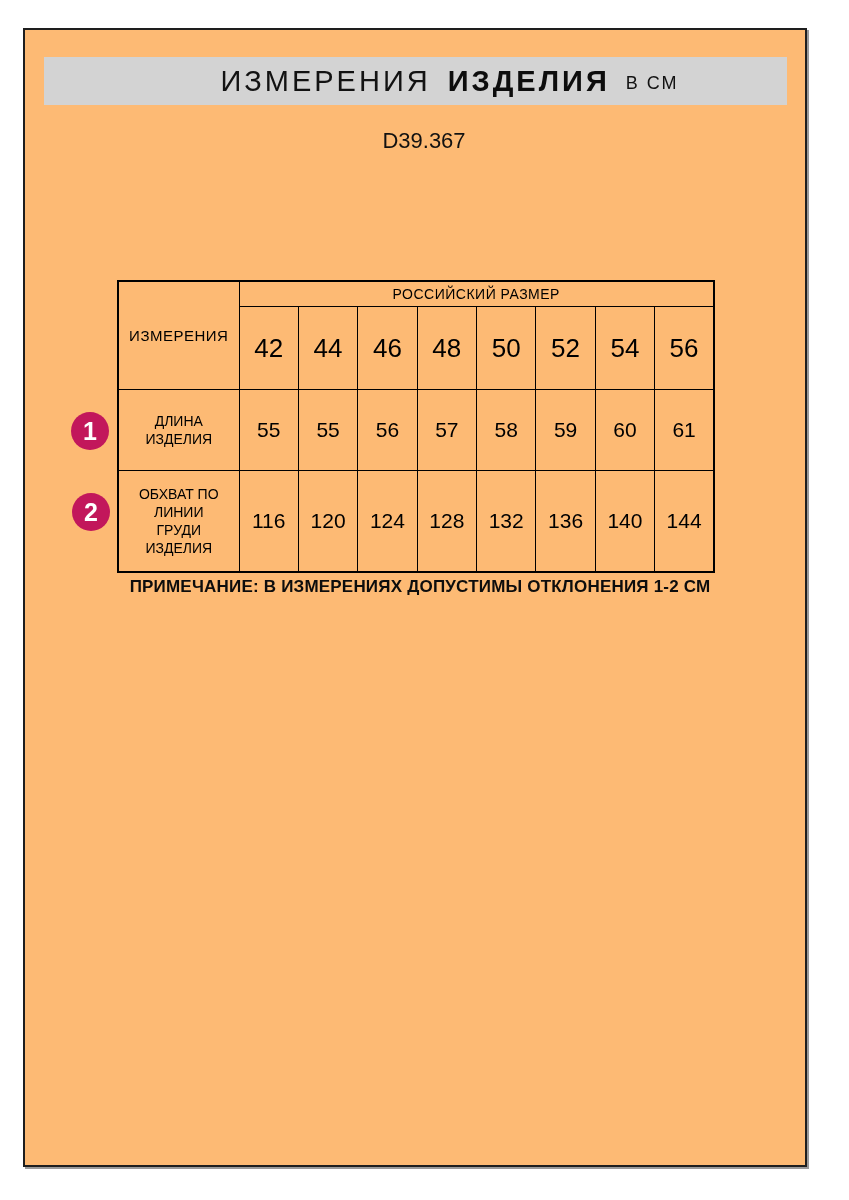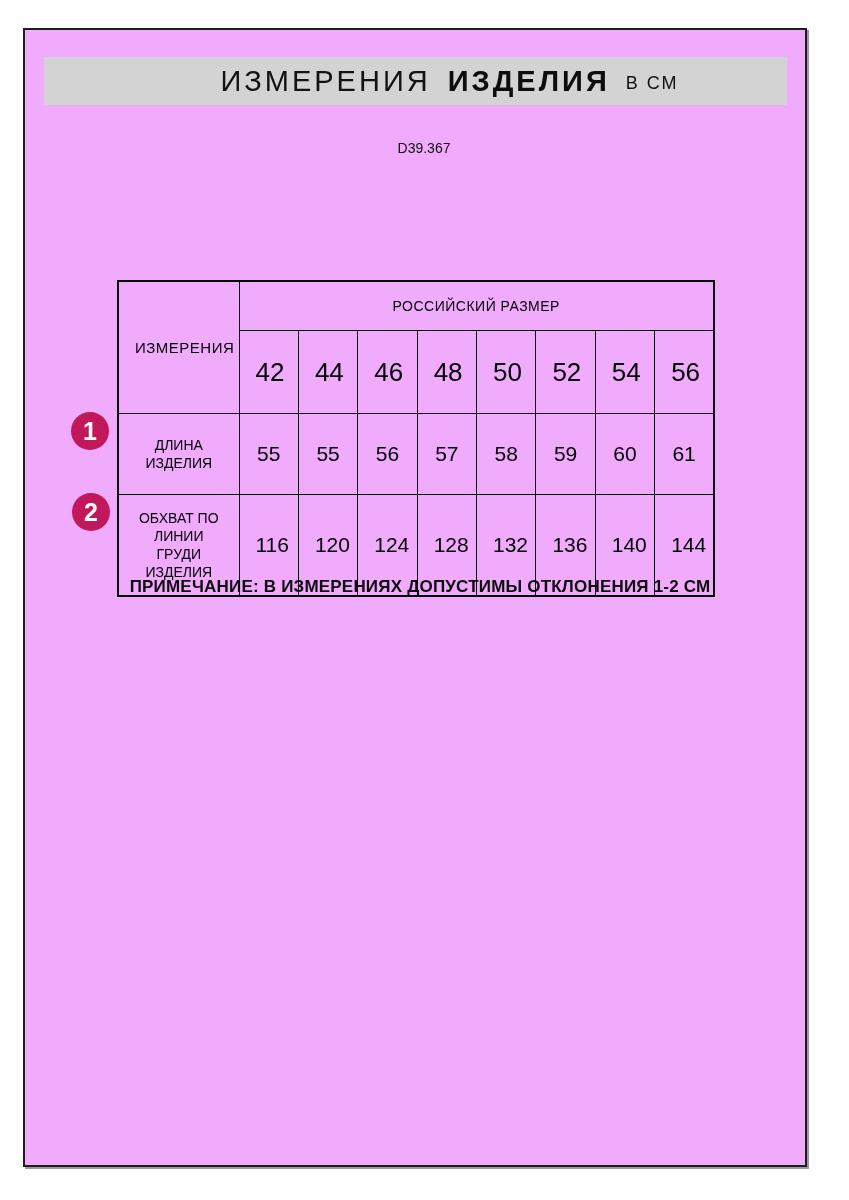--- a/index.html
+++ b/index.html
@@ -10,21 +10,21 @@
     color: #000;
     position: relative;
     overflow: hidden;
   }
   .frame {
     position: absolute;
     left: 23px; top: 28px;
     width: 784px; height: 1139px;
     border: 2px solid #1e1e1e;
     box-shadow: 2px 2px 0 0 #9a9a9a;
-    background: #f0abfc;
+    background: #fdba74;
   }
   .banner {
     position: absolute;
     left: 19px; top: 27px;
     width: 743px; height: 48px;
     background: #d3d3d3;
     display: flex;
     align-items: center;
     justify-content: center;
     padding-left: 68px;
@@ -44,24 +44,24 @@
   }
   .banner .t-units {
     font-size: 18px;
     letter-spacing: 2px;
     margin-left: 16px;
     color: #121212;
     padding-top: 4px;
   }
   .model {
     position: absolute;
-    top: 110px; left: 0; right: 0;
+    top: 98px; left: 0; right: 0;
     text-align: center;
     padding-left: 18px;
-    font-size: 14px;
+    font-size: 22px;
     color: #111;
   }
   .description {
     position: absolute;
     top: 122px; left: 0; right: 0;
     text-align: center;
     padding-left: 18px;
     font-size: 19px;
     line-height: 22px;
     color: #111;
@@ -72,21 +72,21 @@
     width: 598px;
     border-collapse: collapse;
     table-layout: fixed;
     border: 2px solid #000;
   }
   table.size-table col.c-label { width: 121px; }
   table.size-table td {
     border: 1px solid #000;
     text-align: center;
     vertical-align: middle;
-    padding: 16px;
+    padding: 4px;
   }
   td.corner {
     font-size: 15px;
     letter-spacing: 0.5px;
   }
   td.group {
     height: 20px;
     font-size: 14px;
     letter-spacing: 0.5px;
     border-bottom: 2px solid #000;

